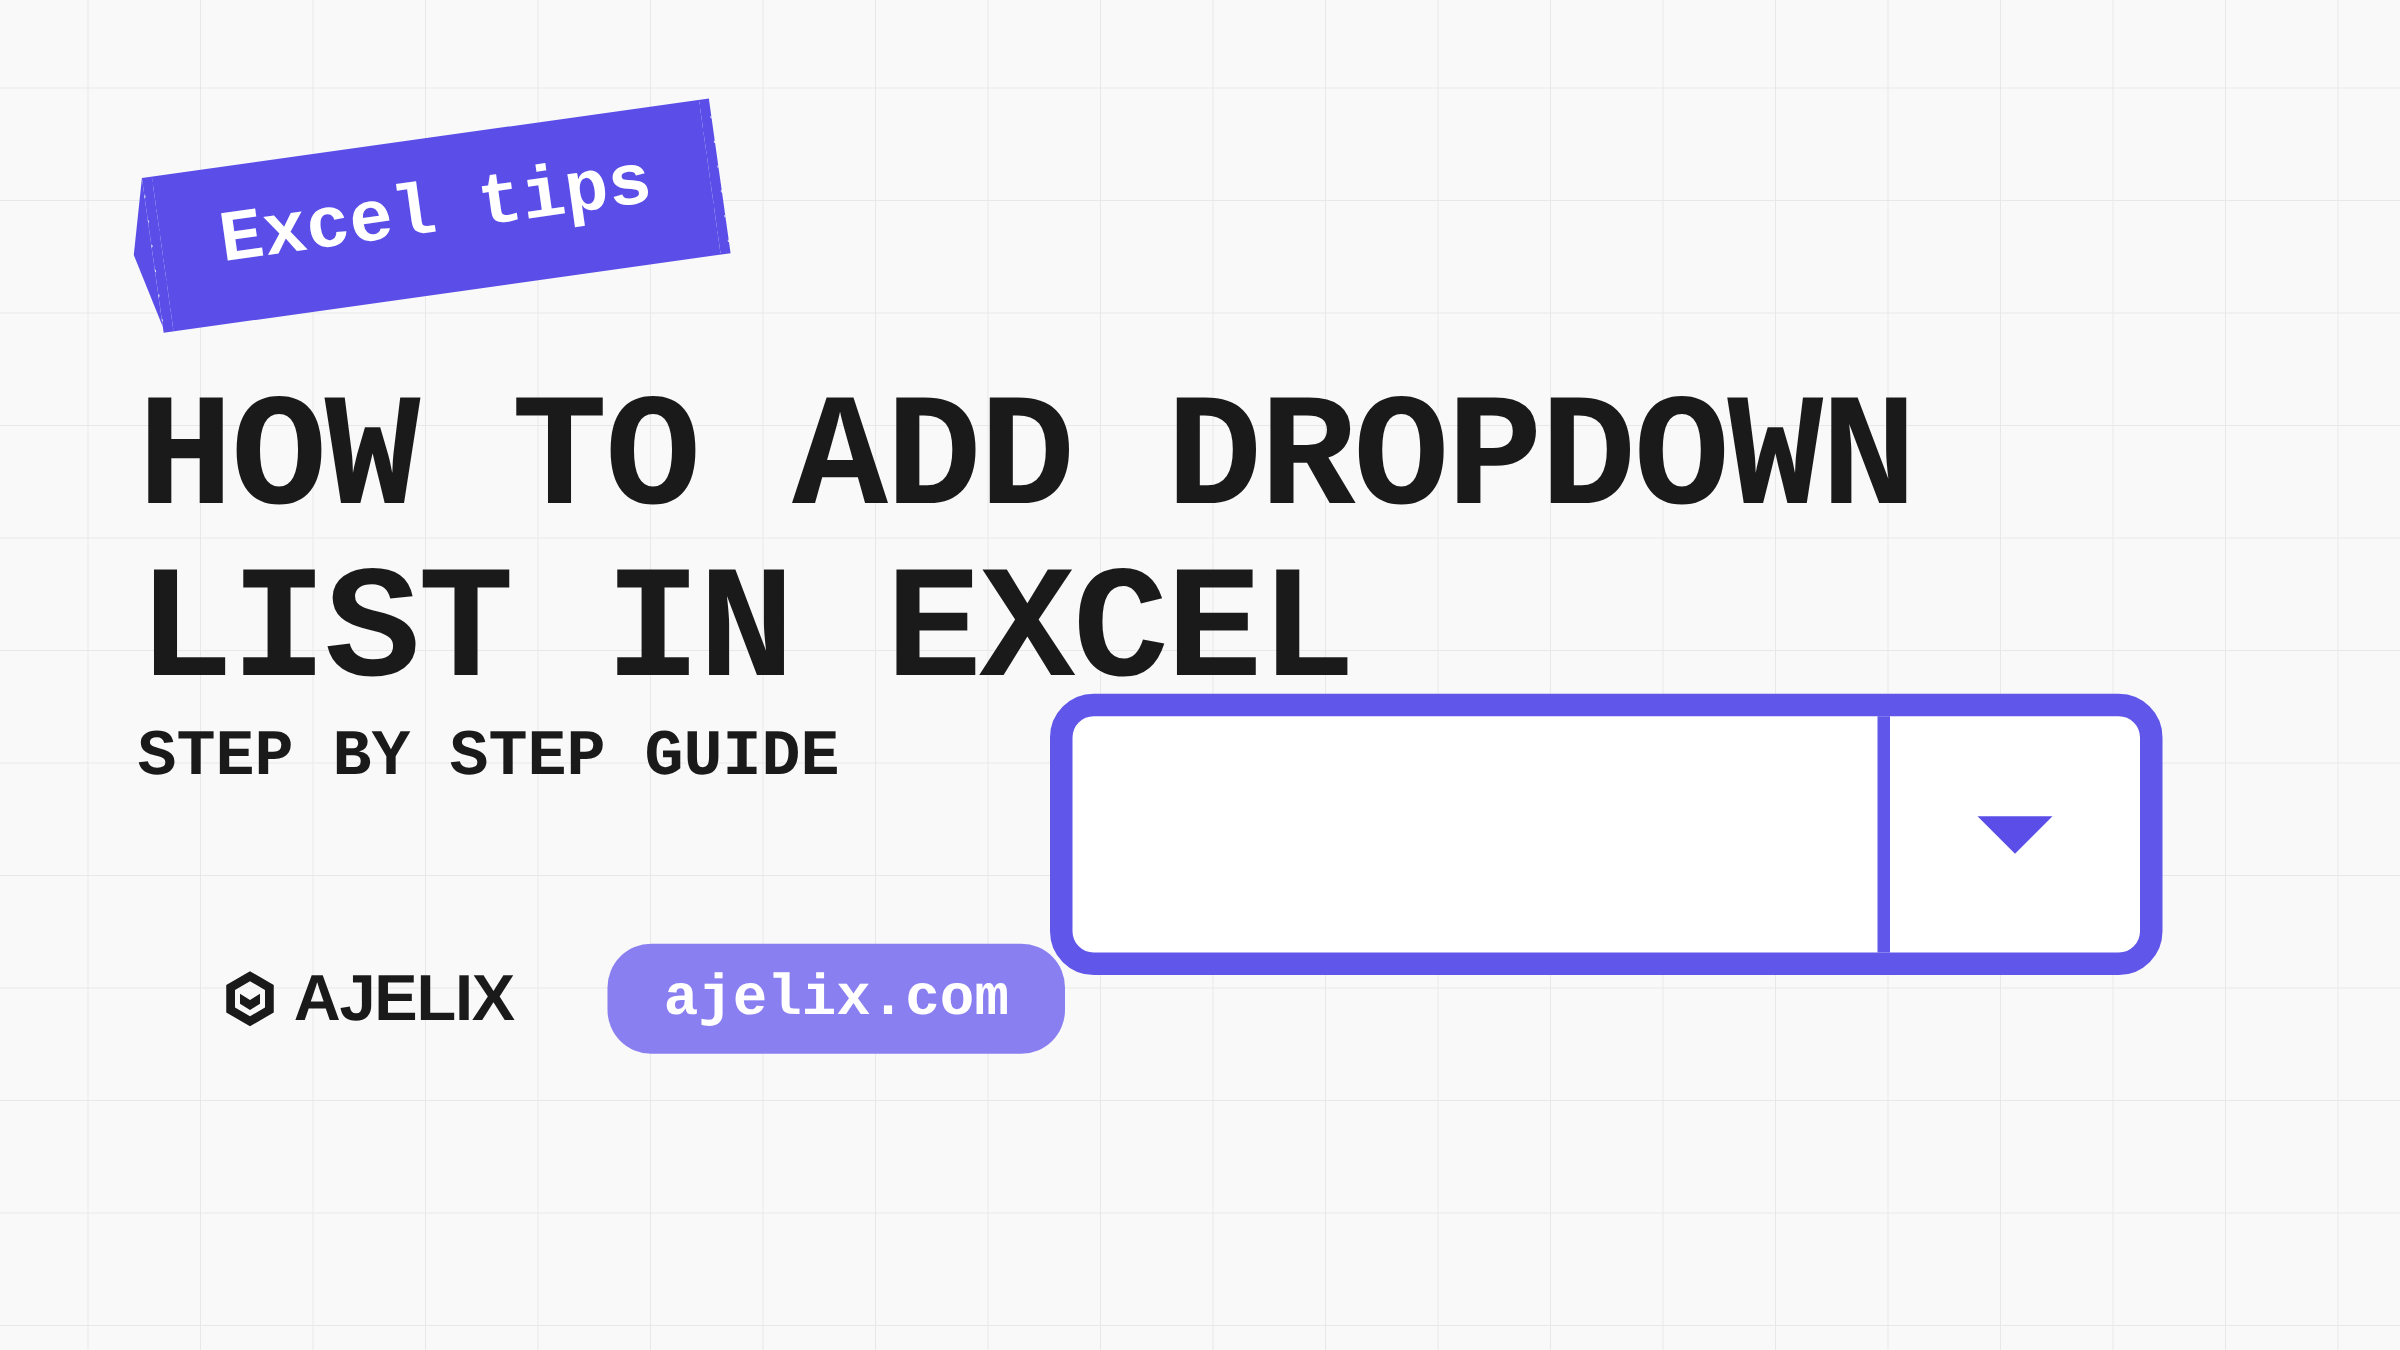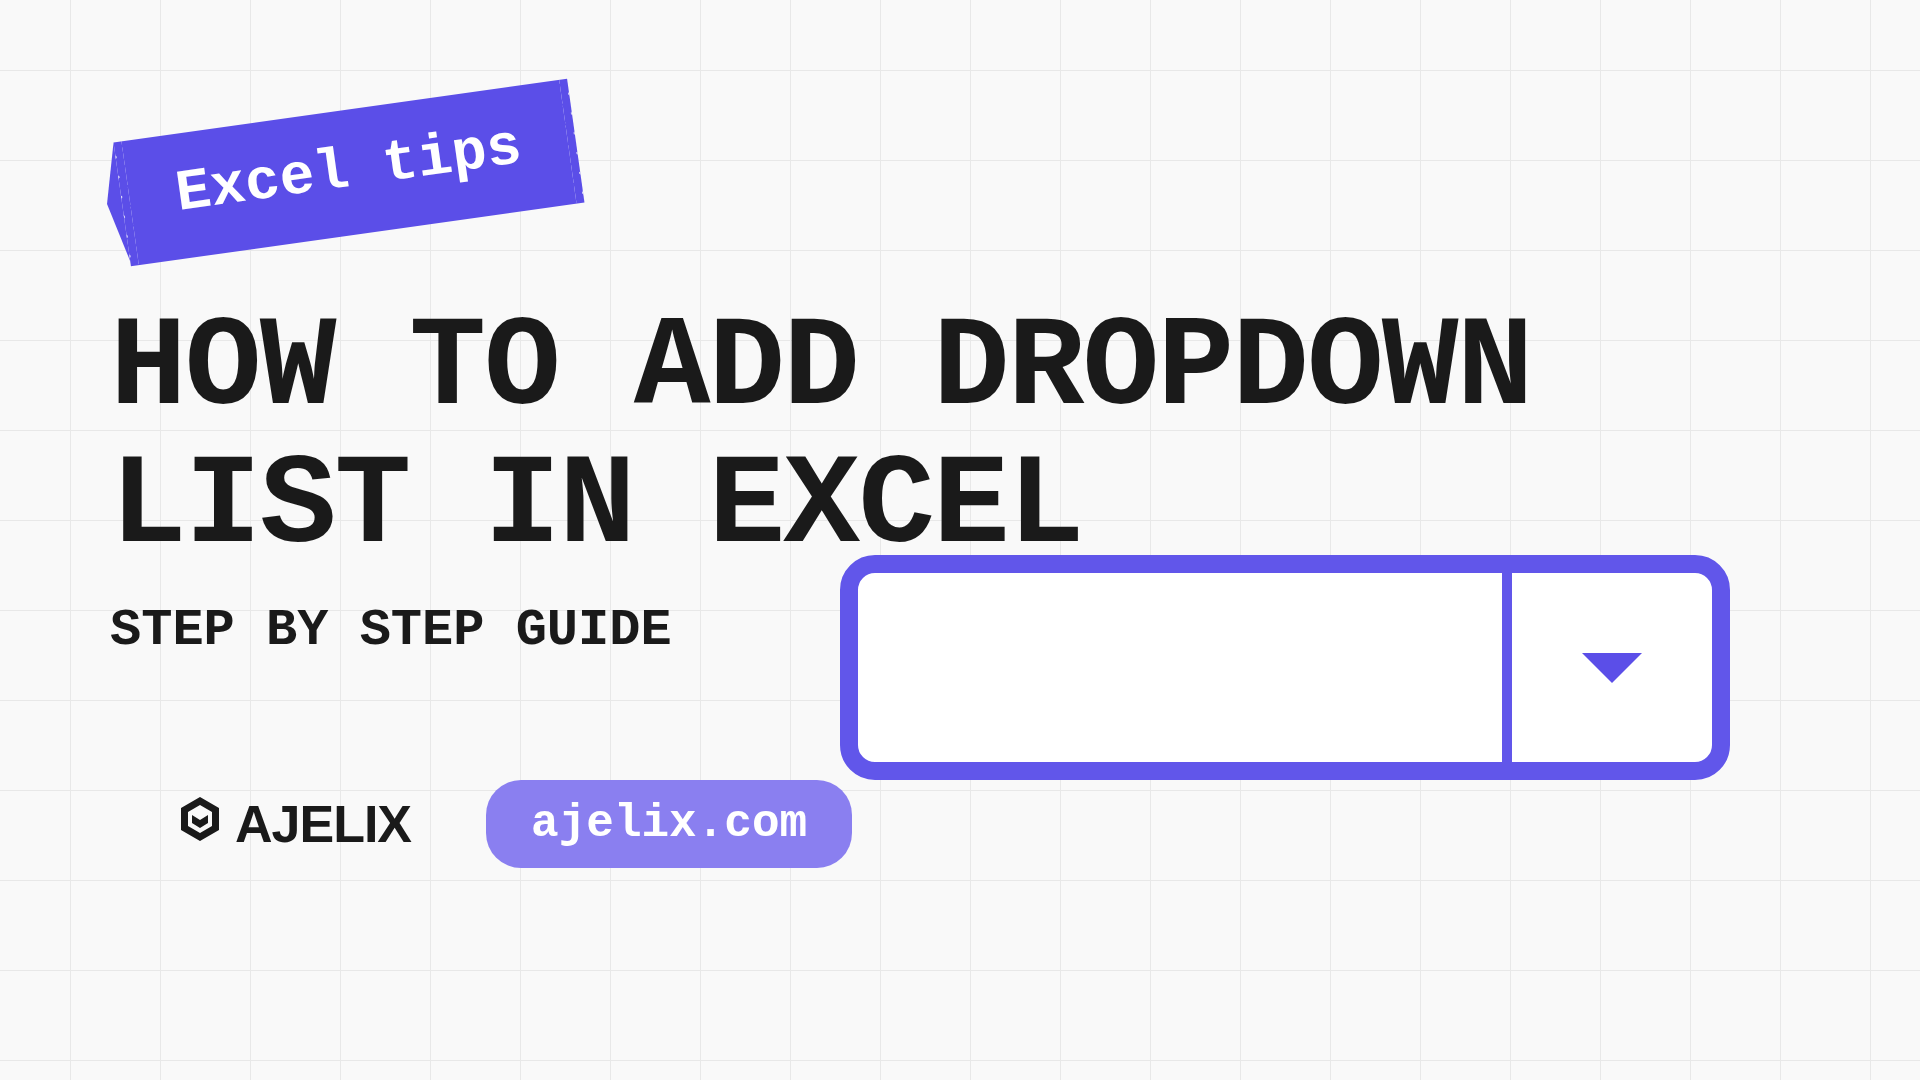--- a/index.html
+++ b/index.html
@@ -93,38 +93,38 @@
   background-size: 16px 20px;
   background-repeat: repeat-y;
 }
 .title {
   font-family: 'Courier New', monospace;
   font-size: 128px;
   font-weight: bold;
   color: #1a1a1a;
   letter-spacing: -2px;
   line-height: 1.08;
-  margin-bottom: 25px;
 }
 .subtitle {
   font-family: 'Courier New', monospace;
   font-size: 52px;
   font-weight: bold;
   color: #1a1a1a;
   letter-spacing: 0px;
   margin-bottom: 120px;
 }
 .bottom-row {
   display: flex;
   align-items: center;
   gap: 75px;
   margin-left: 65px;
 }
 .logo {
   display: flex;
+  align-items: center;
   gap: 10px;
 }
 .logo-icon {
   width: 50px;
   height: 50px;
 }
 .logo-text {
   font-family: Arial, sans-serif;
   font-size: 52px;
   font-weight: 900;

